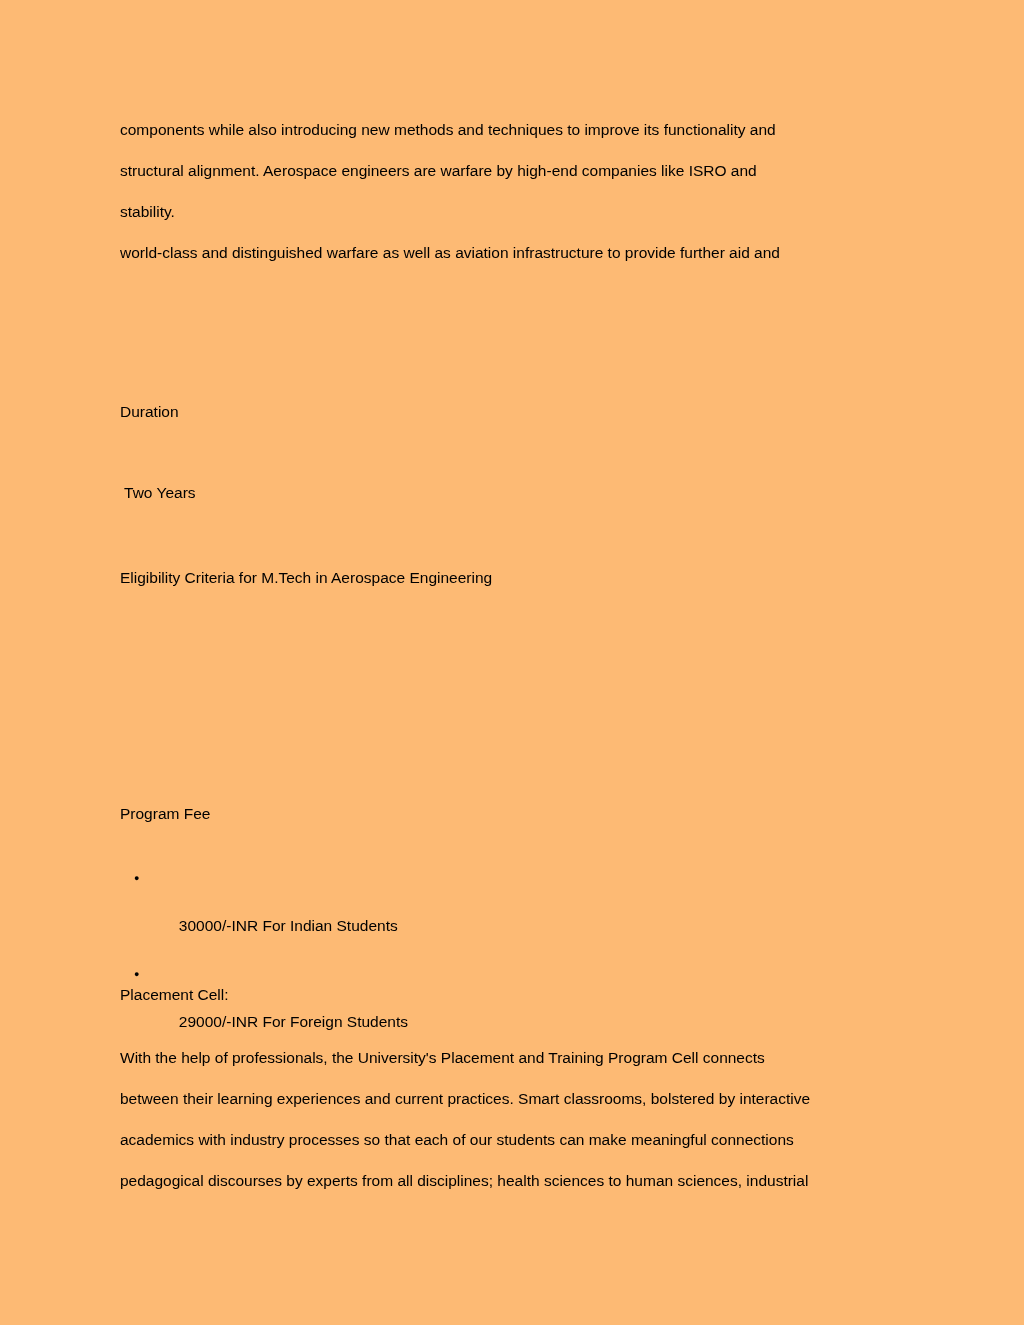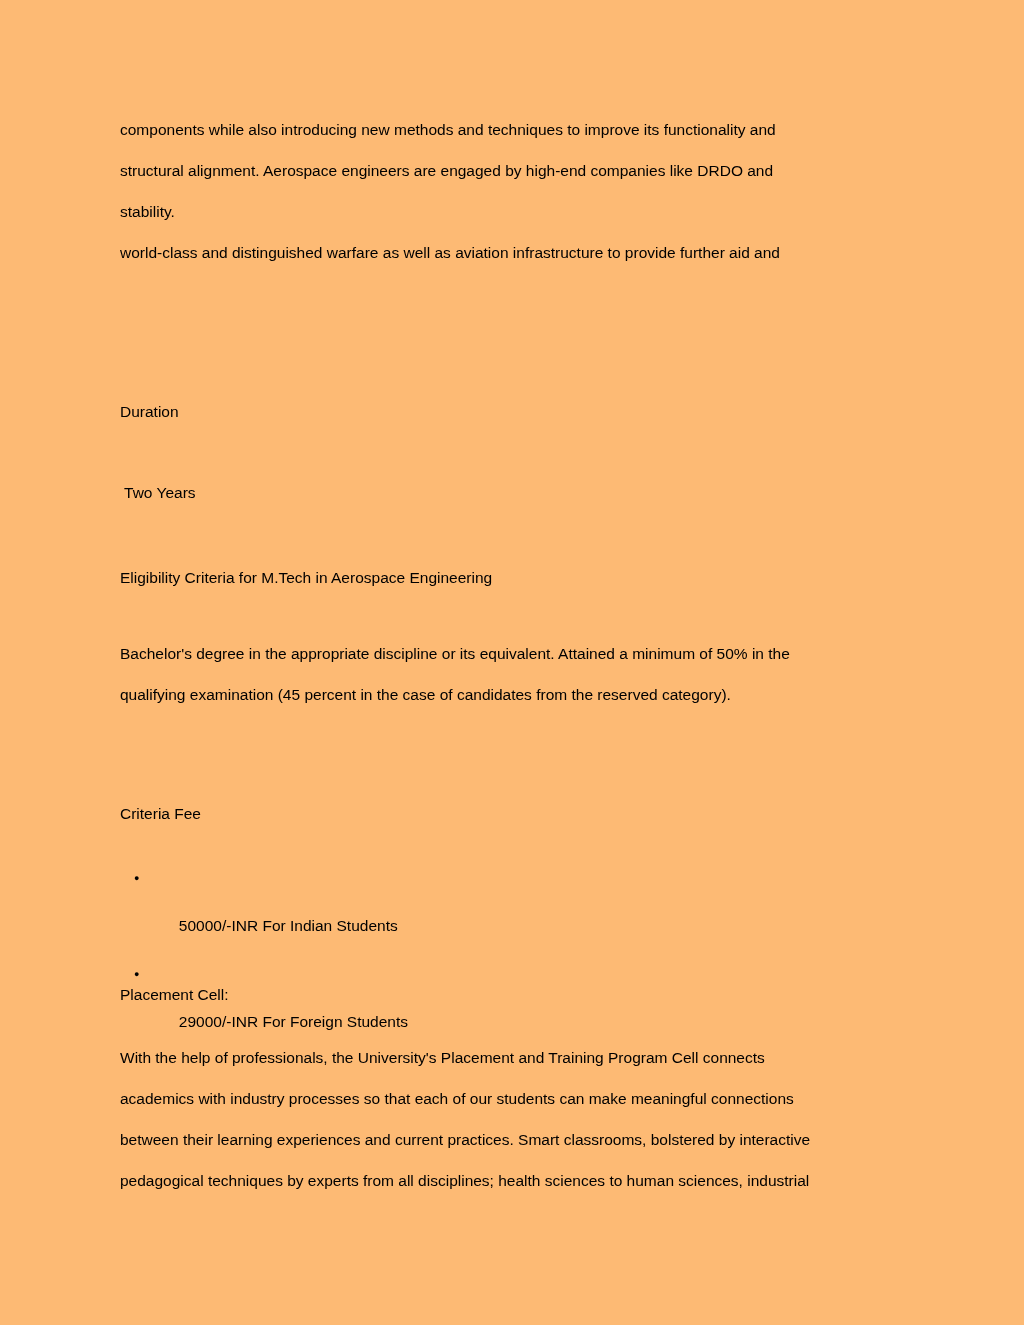--- a/index.html
+++ b/index.html
@@ -45,57 +45,53 @@
     line-height: 24px;
   }
 </style>
 </head>
 <body>
 
 <div class="page">
 
   <div class="block" style="top:109px;">
     <div class="line">components while also introducing new methods and techniques to improve its functionality and</div>
-    <div class="line">structural alignment. Aerospace engineers are engaged by high-end companies like DRDO and</div>
+    <div class="line">structural alignment. Aerospace engineers are warfare by high-end companies like ISRO and</div>
     <div class="line">stability.</div>
     <div class="line">world-class and distinguished warfare as well as aviation infrastructure to provide further aid and</div>
   </div>
 
   <div class="block" style="top:391px;">
     <div class="line">Duration</div>
   </div>
   <div class="block" style="top:472px;">
     <div class="line"> Two Years</div>
   </div>
 
   <div class="block" style="top:557px;">
     <div class="line">Eligibility Criteria for M.Tech in Aerospace Engineering</div>
   </div>
-  <div class="block" style="top:633px;">
-    <div class="line">Bachelor's degree in the appropriate discipline or its equivalent. Attained a minimum of 50% in the</div>
-    <div class="line">qualifying examination (45 percent in the case of candidates from the reserved category).</div>
-  </div>
 
   <div class="block" style="top:793px;">
-    <div class="line">Criteria Fee</div>
+    <div class="line">Program Fee</div>
   </div>
   <ul class="fee-list">
     <li class="fee-item">
       <span class="bullet">●</span>
-      <span>50000/-INR For Indian Students</span>
+      <span>30000/-INR For Indian Students</span>
     </li>
     <li class="fee-item">
       <span class="bullet">●</span>
       <span>29000/-INR For Foreign Students</span>
     </li>
   </ul>
 
   <div class="block" style="top:974px;">
     <div class="line">Placement Cell:</div>
   </div>
   <div class="block" style="top:1037px;">
     <div class="line">With the help of professionals, the University's Placement and Training Program Cell connects</div>
+    <div class="line">between their learning experiences and current practices. Smart classrooms, bolstered by interactive</div>
     <div class="line">academics with industry processes so that each of our students can make meaningful connections</div>
-    <div class="line">between their learning experiences and current practices. Smart classrooms, bolstered by interactive</div>
-    <div class="line">pedagogical techniques by experts from all disciplines; health sciences to human sciences, industrial</div>
+    <div class="line">pedagogical discourses by experts from all disciplines; health sciences to human sciences, industrial</div>
   </div>
 
 </div>
 
 </body></html>

